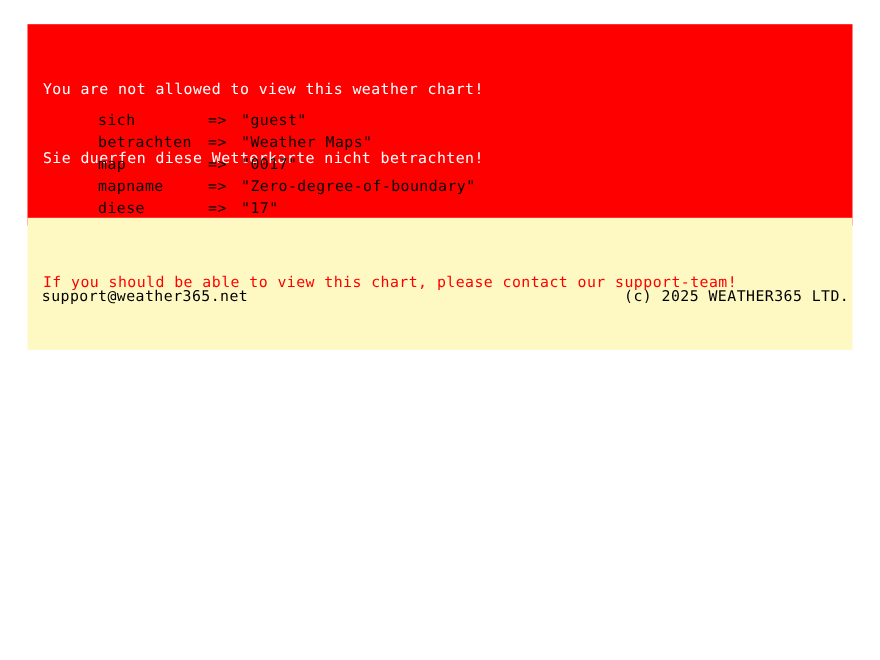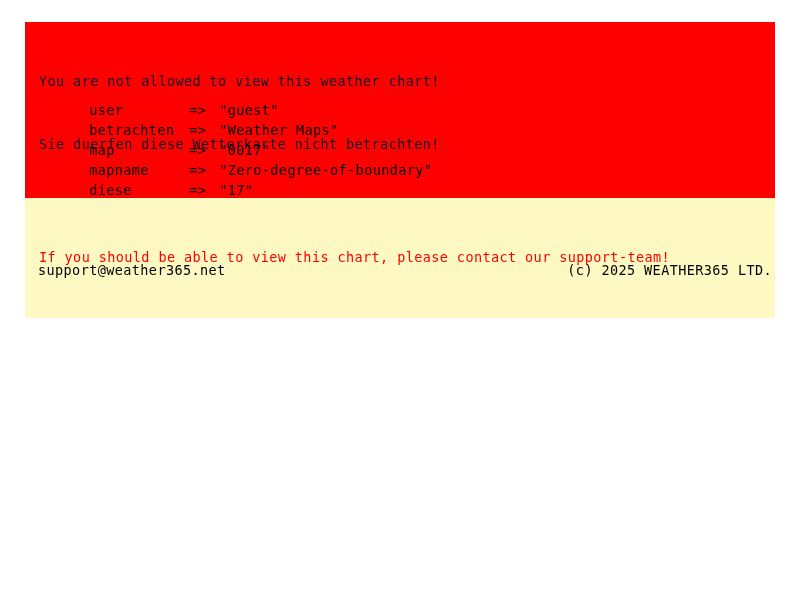--- a/index.html
+++ b/index.html
@@ -26,21 +26,21 @@
     width: 750px;
     box-sizing: border-box;
     padding: 7px 14px 8px 14px;
     line-height: 21px;
     white-space: pre;
     letter-spacing: 0.4px;
   }
   .banner-error {
     top: 22px;
     background: #ff0000;
-    color: #0f172a;
+    color: #ffffff;
   }
   .banner-info {
     top: 198px;
     background: #fef9c3;
     color: #ff0000;
   }
   .banner-line {
     display: block;
   }
   .details {
@@ -86,21 +86,21 @@
 
 <div class="page">
 
   <div class="banner banner-error">
     <span class="banner-line">You are not allowed to view this weather chart!</span>
     <span class="banner-line">Sie duerfen diese Wetterkarte nicht betrachten!</span>
   </div>
 
   <div class="details">
     <span class="detail-row">
-      <span class="detail-key">user</span><span class="detail-arrow">=&gt;</span><span class="detail-val">"guest"</span>
+      <span class="detail-key">sich</span><span class="detail-arrow">=&gt;</span><span class="detail-val">"guest"</span>
     </span>
     <span class="detail-row">
       <span class="detail-key">betrachten</span><span class="detail-arrow">=&gt;</span><span class="detail-val">"Weather Maps"</span>
     </span>
     <span class="detail-row">
       <span class="detail-key">map</span><span class="detail-arrow">=&gt;</span><span class="detail-val">"0017"</span>
     </span>
     <span class="detail-row">
       <span class="detail-key">mapname</span><span class="detail-arrow">=&gt;</span><span class="detail-val">"Zero-degree-of-boundary"</span>
     </span>

